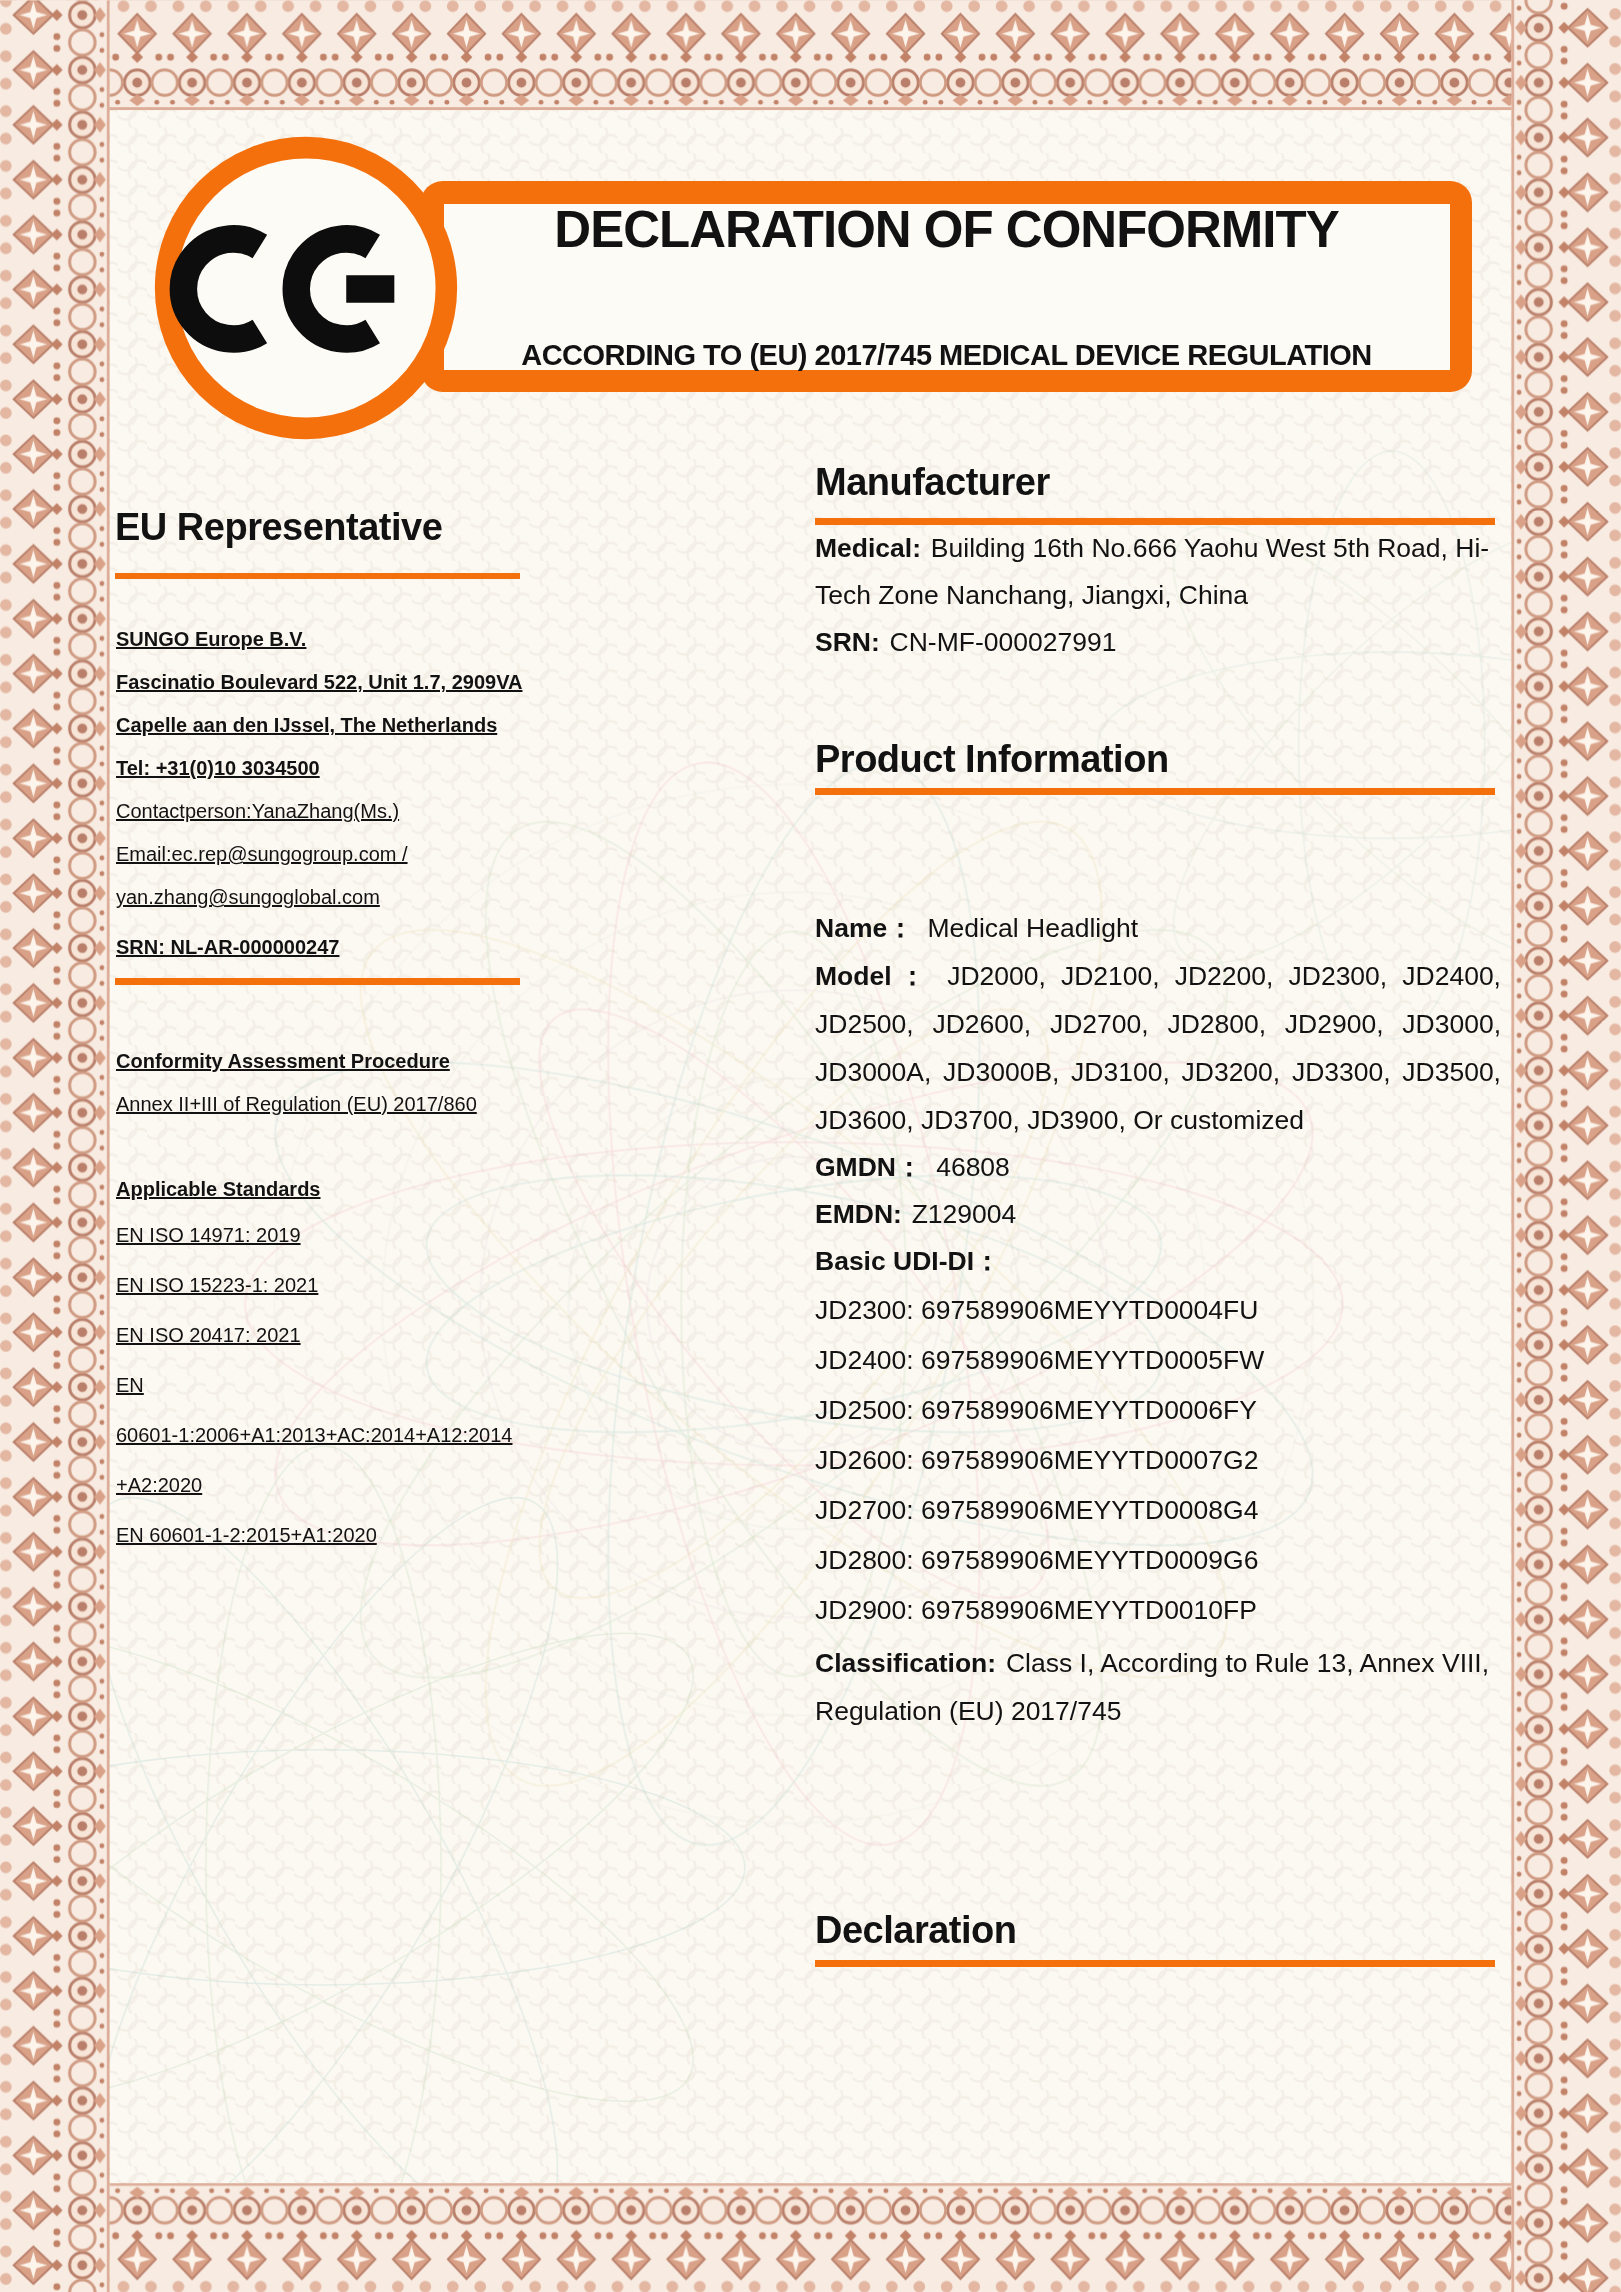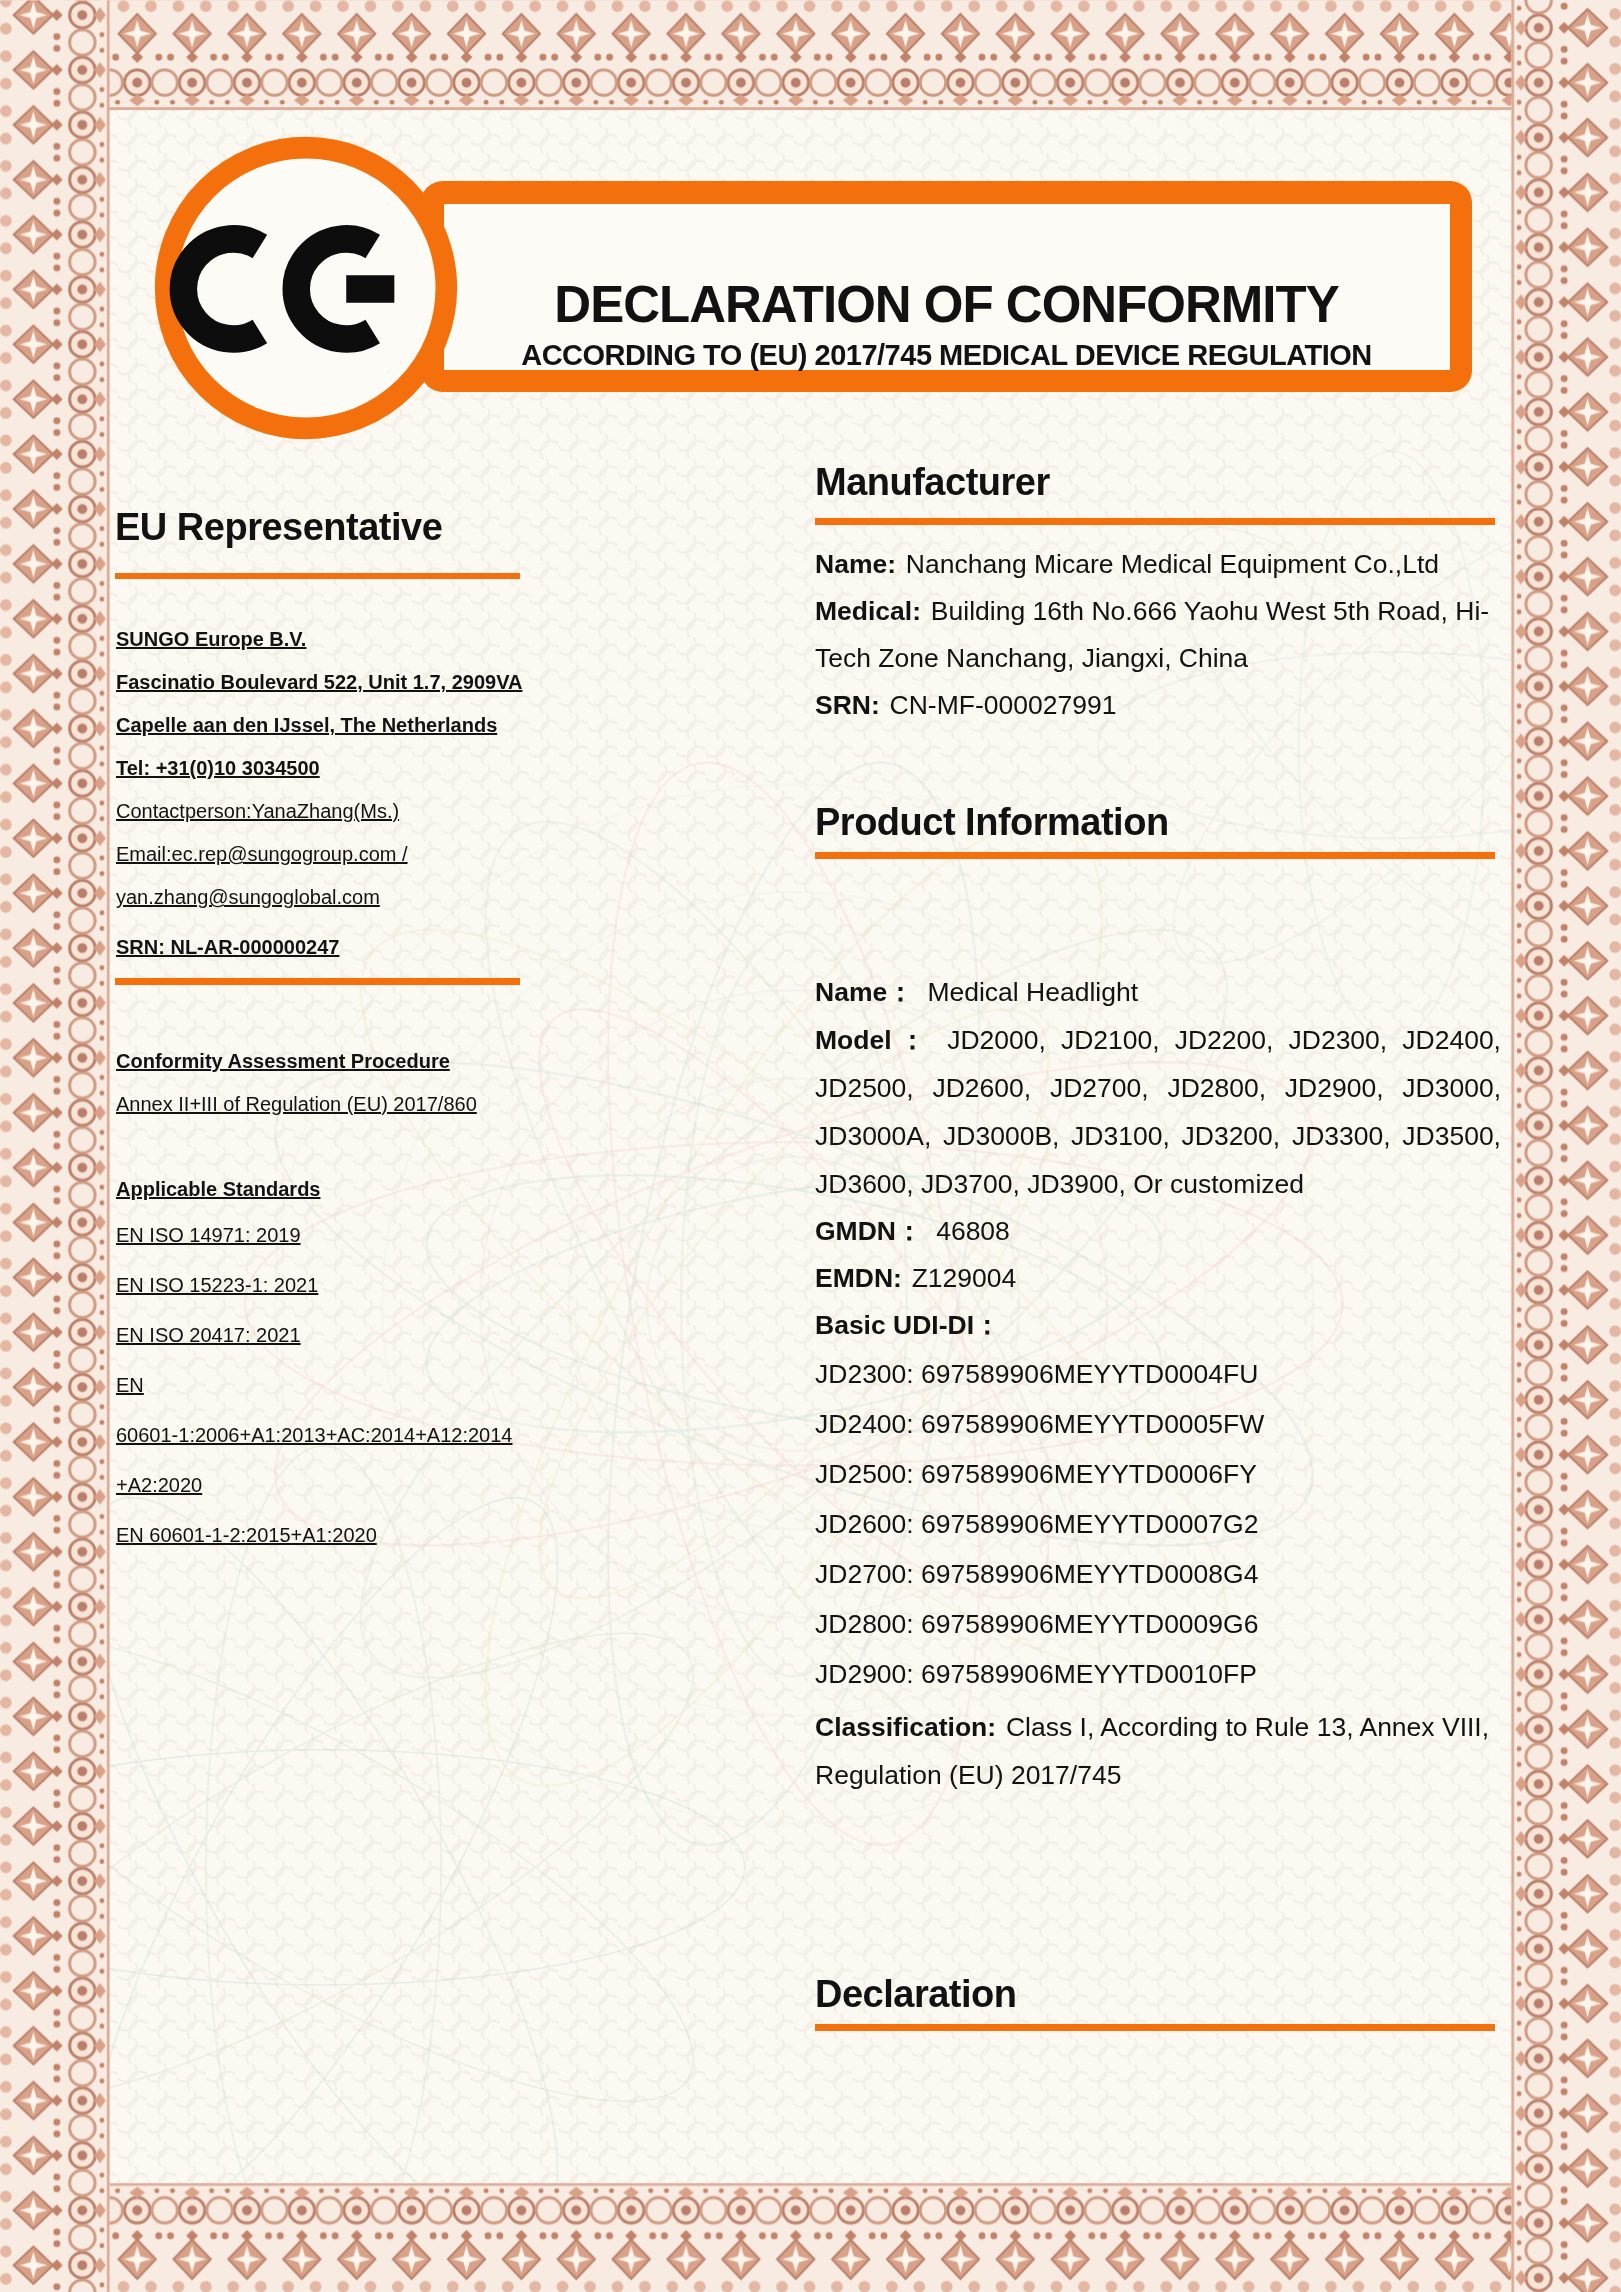--- a/index.html
+++ b/index.html
@@ -16,21 +16,21 @@
   }
   svg.bg{position:absolute;left:0;top:0;z-index:0;}
 
   
   .banner{
     position:absolute;left:421px;top:181px;width:1051px;height:211px;
     background:var(--accent);border-radius:21.6px;z-index:2;display:flex;
   }
   .banner-inner{
     flex:1;margin:22.5px;background:#fdfbf6;
-    display:flex;flex-direction:column;align-items:center;justify-content:flex-end;gap:10.8px;
+    display:flex;flex-direction:column;align-items:center;justify-content:space-between;gap:10.8px;
   }
   .banner-title{font-size:51px;font-weight:700;letter-spacing:-1px;line-height:1;}
   .banner-sub{font-size:29px;font-weight:700;letter-spacing:-0.5px;line-height:1;}
   .ce-badge{position:absolute;left:147px;top:129px;width:318px;height:318px;z-index:3;}
 
   
   .col{position:absolute;z-index:2;}
   .col-left{left:115px;top:506px;width:690px;}
   .col-right{left:815px;top:461px;width:686px;}
   h2{font-size:38px;font-weight:700;margin:0;line-height:43px;letter-spacing:-0.5px;}
@@ -169,21 +169,20 @@
     <p class="std">EN ISO 20417: 2021</p>
     <p class="std">EN</p>
     <p class="std">60601-1:2006+A1:2013+AC:2014+A12:2014</p>
     <p class="std">+A2:2020</p>
     <p class="std">EN 60601-1-2:2015+A1:2020</p>
   </div>
 
   <div class="col col-right">
     <h2>Manufacturer</h2>
     <div class="rule rule-lg"></div>
-    <p style="margin-top:16.7px"><b class="lbl">Name:</b><span>Nanchang Micare Medical Equipment Co.,Ltd</span></p>
     <p><b class="lbl">Medical:</b><span>Building 16th No.666 Yaohu West 5th Road, Hi-Tech Zone Nanchang, Jiangxi, China</span></p>
     <p><b class="lbl">SRN:</b><span>CN-MF-000027991</span></p>
 
     <h2 style="margin-top:72px">Product Information</h2>
     <div class="rule rule-lg" style="margin-top:7.8px"></div>
     <p style="margin-top:110px"><b class="lblw">Name：</b><span>Medical Headlight</span></p>
     <p class="justify lh49"><b class="lblw">Model：</b><span>JD2000, JD2100, JD2200, JD2300, JD2400, JD2500, JD2600, JD2700, JD2800, JD2900, JD3000, JD3000A, JD3000B, JD3100, JD3200, JD3300, JD3500, JD3600, JD3700, JD3900, Or customized</span></p>
     <p><b class="lblw">GMDN：</b><span>46808</span></p>
     <p><b class="lbl">EMDN:</b><span>Z129004</span></p>
     <p><b>Basic UDI-DI：</b></p>

